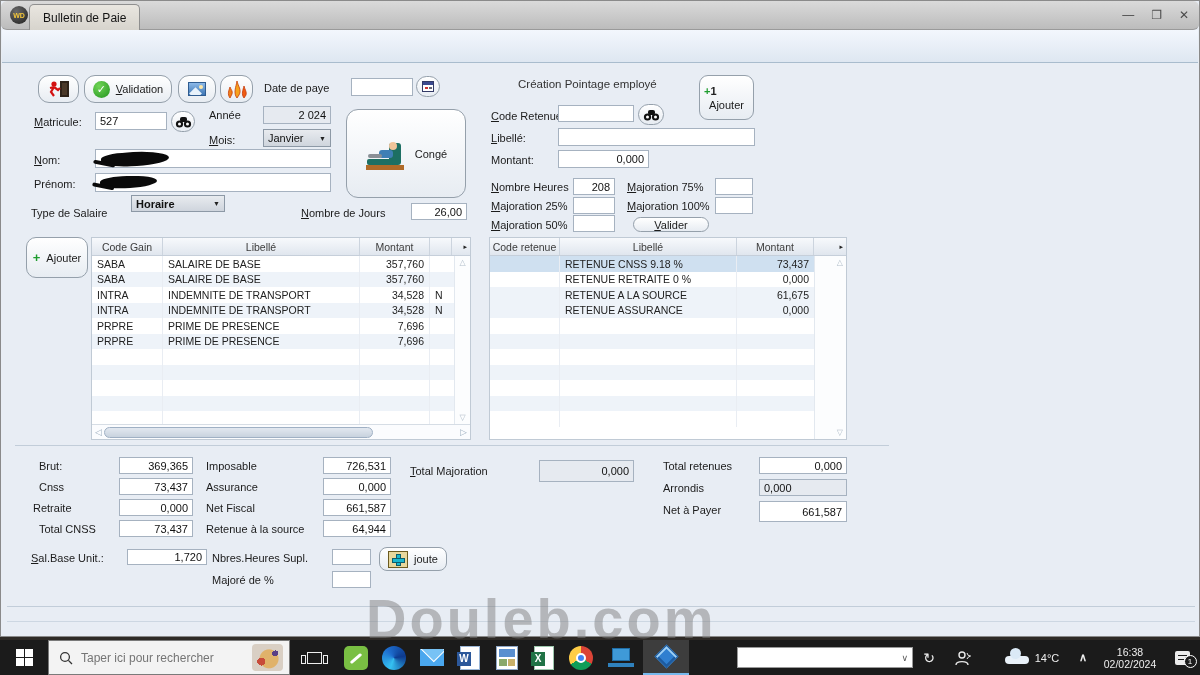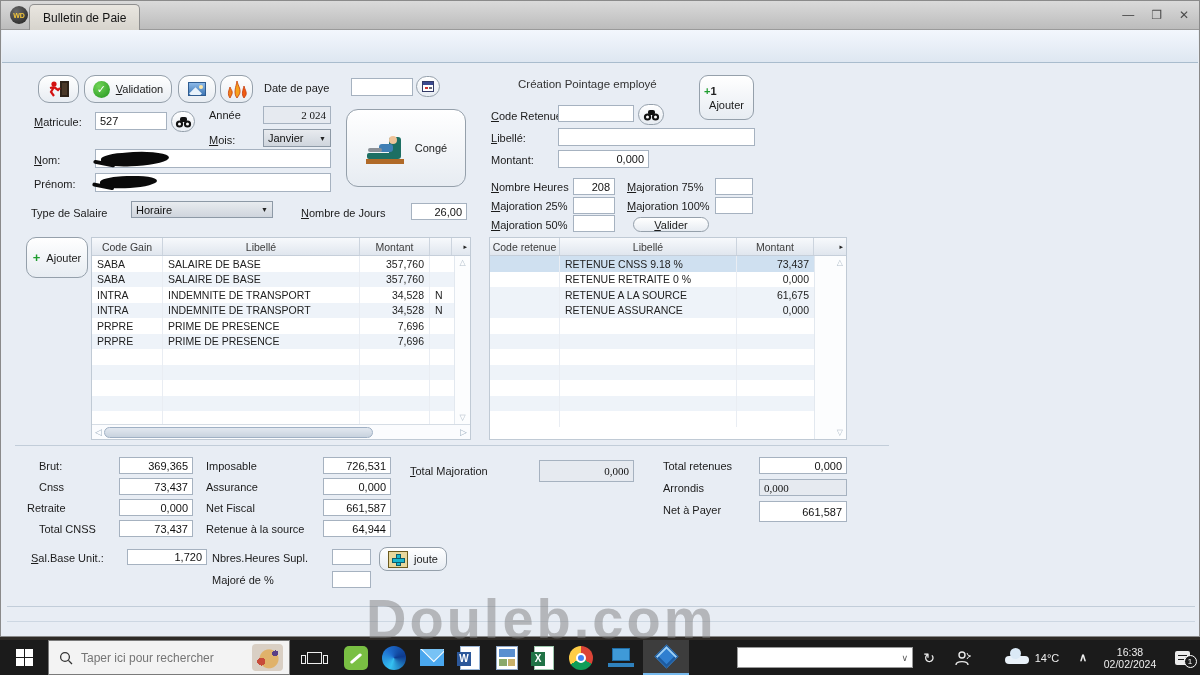--- a/index.html
+++ b/index.html
@@ -4,41 +4,41 @@
 <style>
   * { margin:0; padding:0; box-sizing:border-box; }
   html,body { width:1200px; height:675px; background:#2b2b2b; overflow:hidden;
               font-family:"Liberation Sans", sans-serif; }
   .screen { position:relative; width:1200px; height:675px; background:#2e2a26; }
 
   
   .window { position:absolute; left:0; top:0; width:1200px; height:637px;
             background:#e8edf4; border:1px solid #8a8a8a; }
   .titlebar { position:absolute; left:0; top:0; right:0; height:29px;
-              background:linear-gradient(#dadada,#bcbcbc); border-bottom:1px solid #9a9a9a; }
+              background:linear-gradient(#dadada,#bcbcbc); border-bottom:1px solid #9a9a9a;border-radius:6px; }
   .wd-icon { position:absolute; left:9px; top:5px; width:18px; height:18px; border-radius:50%;
              background:radial-gradient(circle at 35% 30%, #6a6a6a, #1d1d1d);
              color:#f4c73a; font-size:7px; font-weight:bold; display:flex; align-items:center; justify-content:center; }
   .tab { position:absolute; left:28px; top:3px; height:27px; padding:0 13px;
          background:linear-gradient(#e9e6e0,#d6d3cc); border:1px solid #8f8f8f; border-bottom:none;
          border-radius:5px 5px 0 0; display:flex; align-items:center; font-size:12px; color:#141414; }
   .winctl { position:absolute; right:10px; top:6px; display:flex; gap:17px; }
   .winctl span { color:#4b4b4b; font-size:12px; line-height:16px; cursor:pointer; }
   .menuband { position:absolute; left:1px; top:29px; right:1px; height:33px;
               background:linear-gradient(#f3f7fd,#dee7f1); border-bottom:1px solid #a9bccd; }
   .hairline { position:absolute; height:1px; background:#c2cdd9; }
 
   
   .lbl { position:absolute; font-size:11px; color:#1b1b1b; white-space:nowrap; display:block; }
   .mn::first-letter { text-decoration:underline; }
   .fld, input.fld { position:absolute; background:#fff; border:1px solid #a6b2c0; font-size:11px;
          color:#111; padding:0 4px; font-family:inherit; display:flex; align-items:center; }
   input.fld { display:block; line-height:normal; outline:none; }
   .num { text-align:right; justify-content:flex-end; }
-  .dis { background:#e6eaf0;font-family:Liberation Serif, serif; }
+  .dis { background:#e6eaf0; }
   .btn { position:absolute; display:flex; align-items:center; justify-content:center; gap:6px;
          background:linear-gradient(#ffffff,#e7ecf2); border:1px solid #95a0ab; border-radius:11px;
          font-size:11px; color:#1b1b1b; cursor:pointer; }
   .btn.col { flex-direction:column; gap:2px; }
   .iconbtn { border-radius:11px; }
   .dd { position:absolute; background:linear-gradient(#e8ebef,#cfd5dd); border:1px solid #8d99a6;
         font-size:11px; color:#111; display:flex; align-items:center; padding:0 4px; }
   .dd .arrow { margin-left:auto; font-size:7px; color:#222; }
   .scribble { position:absolute; background:#0a0a0a; border-radius:45% 60% 55% 50%; transform:rotate(-3deg); }
   .scribble:after { content:""; position:absolute; left:-8px; top:55%; width:22px; height:4px;
@@ -204,39 +204,39 @@
           <circle cx="12.5" cy="8" r="1.5" fill="#fff"></circle>
       </svg>
     </div>
     <span class="lbl" style="left:208px;top:108px;">Année</span>
     <div class="fld dis num" style="left:262px;top:105px;width:68px;height:18px;">2 024</div>
     <span class="lbl mn" style="left:208px;top:133px;">Mois:</span>
     <div class="dd" style="left:262px;top:128px;width:68px;height:18px;">
       <span>Janvier</span>
       <span class="arrow">▼</span>
     </div>
-    <div class="btn" style="left:345px;top:108px;width:120px;height:78px;border-radius:12px;">
+    <div class="btn" style="left:345px;top:108px;width:120px;height:89px;border-radius:12px;">
       <svg width="40" height="34" viewBox="0 0 40 34" style="margin-right:4px;">
         <rect x="1" y="28" width="38" height="5" fill="#b06a28"></rect>
         <rect x="24" y="6" width="12" height="22" rx="3" fill="#1d6f63"></rect>
         <rect x="2" y="22" width="26" height="6" rx="2" fill="#1d6f63"></rect>
         <circle cx="28" cy="9" r="4" fill="#f0c49a"></circle>
         <rect x="14" y="13" width="14" height="8" rx="3" fill="#3f7fb5"></rect>
         <rect x="3" y="17" width="14" height="4" rx="2" fill="#8a8f96"></rect>
       </svg>
       <span>Congé</span>
     </div>
     <span class="lbl mn" style="left:33px;top:153px;">Nom:</span>
     <input class="fld" style="left: 94px; top: 148px; width: 236px; height: 19px;">
     <div class="scribble" style="left:100px;top:151px;width:68px;height:14px;"></div>
     <span class="lbl" style="left:33px;top:177px;">Prénom:</span>
     <input class="fld" style="left: 94px; top: 172px; width: 236px; height: 19px;">
     <div class="scribble" style="left:99px;top:175px;width:57px;height:12px;"></div>
     <span class="lbl" style="left:30px;top:206px;">Type de Salaire</span>
-    <div class="dd" style="left:130px;top:200px;width:142px;height:17px;">
+    <div class="dd" style="left:130px;top:194px;width:94px;height:17px;font-weight:bold;">
       <span>Horaire</span>
       <span class="arrow">▼</span>
     </div>
     <span class="lbl mn" style="left:300px;top:206px;">Nombre de Jours</span>
     <input class="fld num" style="left: 410px; top: 202px; width: 56px; height: 17px;" value="26,00">
 
     <div class="btn" style="left:25px;top:236px;width:62px;height:41px;border-radius:10px;">
       <span style="color:#1f9d2f;font-weight:bold;font-size:13px;">+</span>
       <span>Ajouter</span>
     </div>
@@ -398,21 +398,21 @@
         </div>
       </div>
     </div>
 
     <div class="hairline" style="left:14px;top:444px;width:874px;"></div>
 
     <span class="lbl" style="left:38px;top:459px;">Brut:</span>
     <div class="fld num" style="left:118px;top:456px;width:74px;height:17px;">369,365</div>
     <span class="lbl" style="left:38px;top:480px;">Cnss</span>
     <div class="fld num" style="left:118px;top:477px;width:74px;height:17px;">73,437</div>
-    <span class="lbl" style="left:26px;top:501px;">Retraite</span>
+    <span class="lbl" style="left:32px;top:501px;">Retraite</span>
     <div class="fld num" style="left:118px;top:498px;width:74px;height:17px;">0,000</div>
     <span class="lbl" style="left:38px;top:522px;">Total CNSS</span>
     <div class="fld num" style="left:118px;top:519px;width:74px;height:17px;">73,437</div>
 
     <span class="lbl" style="left:205px;top:459px;">Imposable</span>
     <div class="fld num" style="left:322px;top:456px;width:68px;height:17px;">726,531</div>
     <span class="lbl" style="left:205px;top:480px;">Assurance</span>
     <div class="fld num" style="left:322px;top:477px;width:68px;height:17px;">0,000</div>
     <span class="lbl" style="left:205px;top:501px;">Net Fiscal</span>
     <div class="fld num" style="left:322px;top:498px;width:68px;height:17px;">661,587</div>

